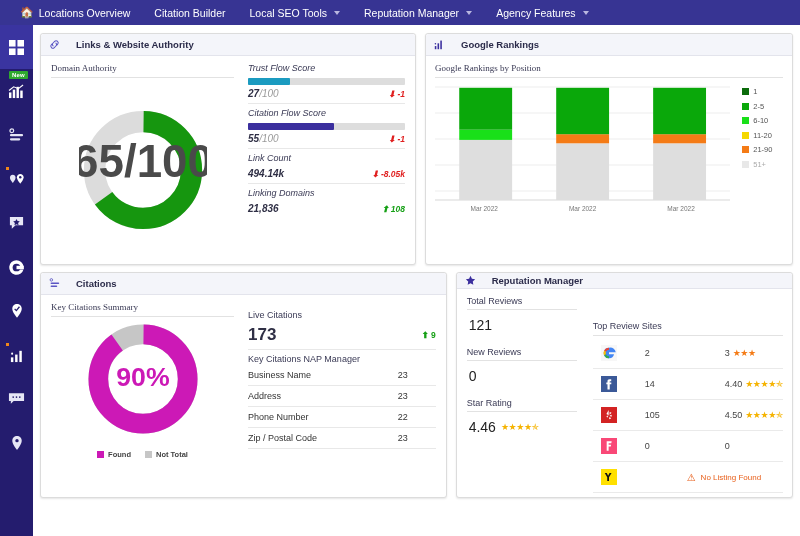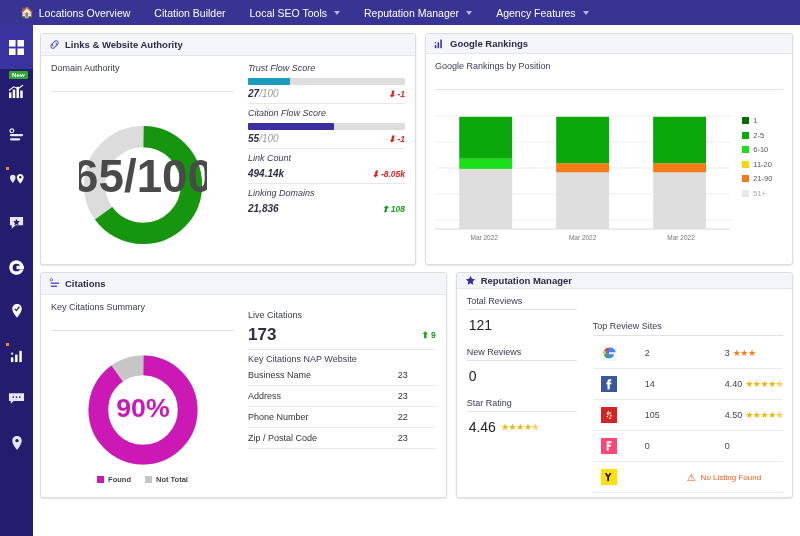--- a/index.html
+++ b/index.html
@@ -62,29 +62,29 @@
   }
   .row { display: flex; gap: 9px; margin-bottom: 7px; }
 
   .panel {
     background: #ffffff; border: 1px solid #dcdcdc; border-radius: 3px;
     box-shadow: 0 1px 2px rgba(0,0,0,.10);
     display: flex; flex-direction: column;
   }
   .panel-head {
     height: 22px; background: #f4f5fa; border-bottom: 1px solid #e3e4ec;
-    display: flex; align-items: center; gap: 5px; padding: 0 8px;
+    display: flex; align-items: center; gap: 16px; padding: 0 8px;
     border-radius: 3px 3px 0 0;
   }
   .panel-title { font-size: 9.5px; color: #2b2b4a; font-weight: bold; }
   .panel-body { flex: 1; padding: 7px 10px 6px 10px; display: flex; }
 
   .col-head {
-    font-size: 9px; color: #3a3a55; padding-bottom: 18px;
-    border-bottom: 1px solid #e2e2e2; margin-bottom: 20px;
+    font-size: 9px; color: #3a3a55; padding-bottom: 4px;
+    border-bottom: 1px solid #e2e2e2; margin-bottom: 3px; font-family: Liberation Serif, serif;
   }
 
   
   .donut-wrap { display:flex; align-items:center; justify-content:center; flex:1; }
   .donut-label-big { font-size: 15px; font-weight: bold; fill: #4a4a4a; }
 
   
   .mbar-track { height: 7px; background: #dddddd; border-radius: 1px; width: 100%; margin: 5px 0 3px; }
   .mbar-fill { height: 7px; border-radius: 1px; }
 
@@ -412,21 +412,21 @@
 
           <div style="width:183px;display:flex;flex-direction:column;">
             <div class="col-head">Key Citations Summary</div>
             <div class="donut-wrap" style="flex:0 0 auto;">
               <svg width="118" height="118" viewBox="0 0 42 42">
                 <circle cx="21" cy="21" r="15.9" fill="none" stroke="#c6c6c6" stroke-width="7"></circle>
                 <circle cx="21" cy="21" r="15.9" fill="none" stroke="#cc19b6" stroke-width="7" stroke-dasharray="90 10" stroke-dashoffset="25"></circle>
                 <text x="21" y="23.6" text-anchor="middle" font-size="9.5" font-weight="bold" fill="#cc19b6">90%</text>
               </svg>
             </div>
-            <div style="display:flex;justify-content:center;gap:14px;margin-top:6px;">
+            <div style="display:flex;justify-content:center;gap:14px;margin-top:12px;">
               <div class="legend-it" style="font-weight:bold;color:#444;font-size:7.5px;">
                 <span class="legend-sw" style="background:#cc19b6"></span>
                 <span>Found</span>
               </div>
               <div class="legend-it" style="font-weight:bold;color:#444;font-size:7.5px;">
                 <span class="legend-sw" style="background:#c6c6c6"></span>
                 <span>Not Total</span>
               </div>
             </div>
           </div>
@@ -435,21 +435,21 @@
 
             <div class="lbl-sub" style="margin-top:8px;">Live Citations</div>
             <div class="mrow" style="margin-top:5px;">
               <div class="mval" style="font-size:17px;"><b>173</b></div>
               <div class="delta up">
                   <span>⬆</span>
                   <span>9</span>
                 </div>
             </div>
 
-            <div class="lbl-sub" style="margin-bottom:1px;">Key Citations NAP Website</div>
+            <div class="lbl-sub" style="margin-bottom:1px;">Key Citations NAP Manager</div>
 
             <div class="naprow">
               <span>Business Name</span>
               <span class="nv">23</span>
             </div>
             <div class="naprow">
               <span>Address</span>
               <span class="nv">23</span>
             </div>
             <div class="naprow">

